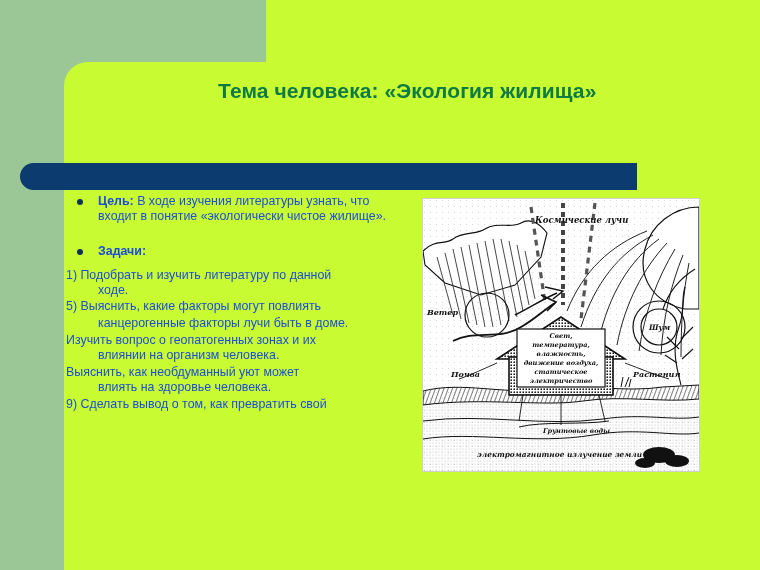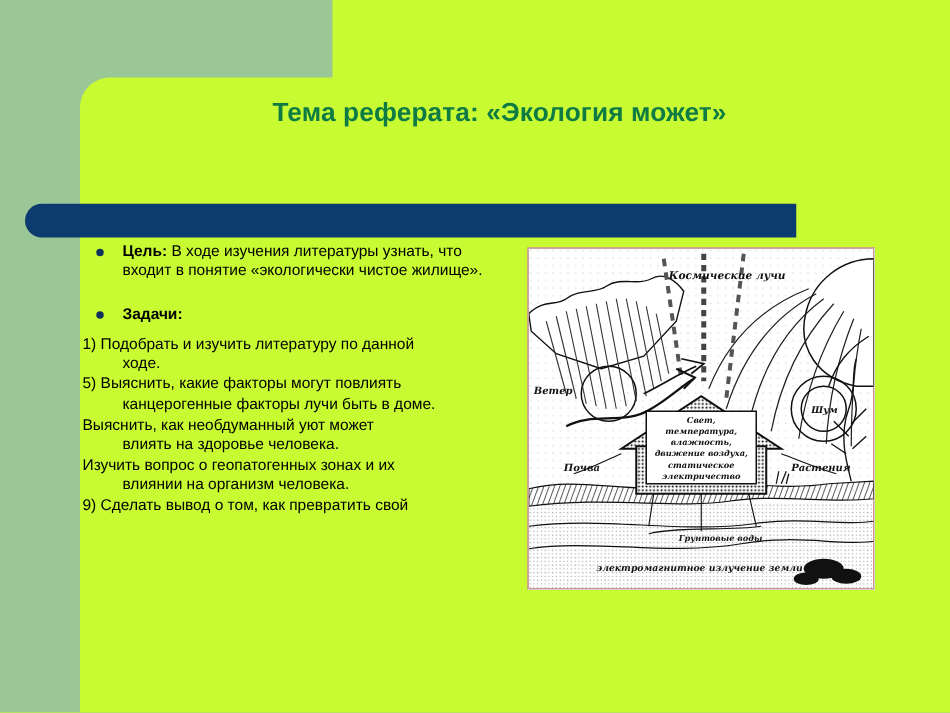--- a/index.html
+++ b/index.html
@@ -41,55 +41,55 @@
   
   .navy-bar{
     position:absolute;left:20px;top:163px;width:617px;height:27px;
     background:#0b3b6f;
     border-top-left-radius:14px;border-bottom-left-radius:14px;
   }
 
   
   .body-col{
     position:absolute;left:66px;top:194px;width:345px;
-    color:#000000;font-size:12.4px;line-height:1.2;
+    color:#1d4ed8;font-size:12.4px;line-height:1.2;
   }
   .bullet-row{position:relative;padding-left:32px;margin-bottom:9px;}
   .bullet-dot{
     position:absolute;left:11px;top:5px;width:6px;height:6px;
     border-radius:50%;background:#10305c;
   }
   .bullet-row .lead{font-weight:bold;}
   .hang{
     padding-left:0;margin-bottom:2px;
     text-indent:0;
   }
   .hang .ind{display:block;padding-left:32px;}
   .spacer{height:11px;}
 
   
   .illus{
     position:absolute;left:422px;top:198px;width:276px;height:272px;
-    background:#b91c1c;
+    background:#22c55e;
     border:1px solid #cfcfcf;
     overflow:hidden;
   }
   .illus svg{display:block;width:276px;height:272px;}
   .hand{font-family:"DejaVu Serif",serif;font-style:italic;font-weight:bold;}
 </style>
 </head>
 <body>
 
 <div id="slide">
 
   <div class="sage-block"></div>
   <div class="panel-top-right"></div>
   <div class="panel"></div>
 
-  <div class="title">Тема реферата: «Экология может»</div>
+  <div class="title">Тема человека: «Экология жилища»</div>
 
   <div class="navy-bar"></div>
 
   <div class="body-col">
 
     <div class="bullet-row">
       <span class="bullet-dot"></span>
       <span class="lead">Цель:</span><span> В ходе изучения литературы узнать, что входит в понятие «экологически чистое жилище».</span>
     </div>
 
@@ -107,27 +107,27 @@
 
     <div class="hang">
       <span>5) Выяснить, какие факторы могут  повлиять</span>
     </div>
 
     <div class="hang">
       <span class="ind">канцерогенные факторы лучи быть в доме.</span>
     </div>
 
     <div class="hang">
+      <span>Изучить вопрос о геопатогенных зонах и их</span>
+      <span class="ind">влиянии на организм человека.</span>
+    </div>
+
+    <div class="hang">
       <span>Выяснить, как необдуманный уют может</span>
       <span class="ind">влиять на здоровье человека.</span>
-    </div>
-
-    <div class="hang">
-      <span>Изучить вопрос о геопатогенных зонах и их</span>
-      <span class="ind">влиянии на организм человека.</span>
     </div>
 
     <div class="hang">
       <span>9) Сделать вывод о том, как превратить свой</span>
     </div>
 
   </div>
 
   <div class="illus">
     <svg viewBox="0 0 276 272" xmlns="http://www.w3.org/2000/svg">

